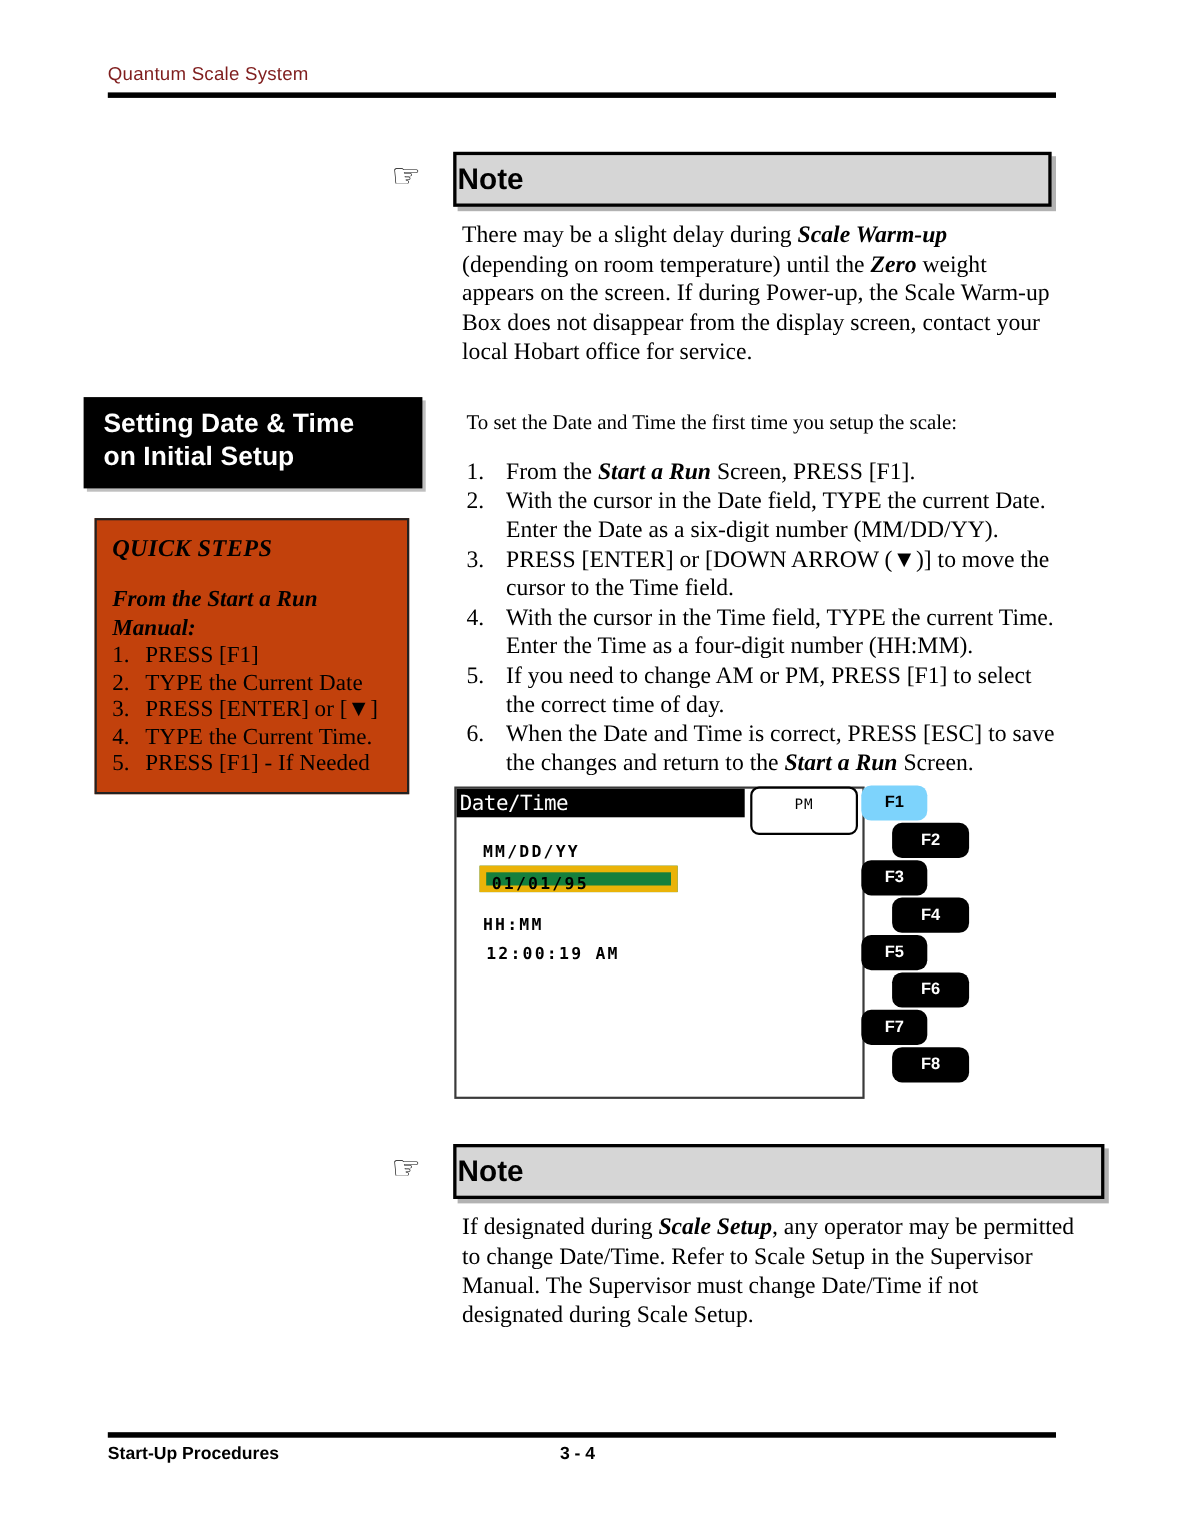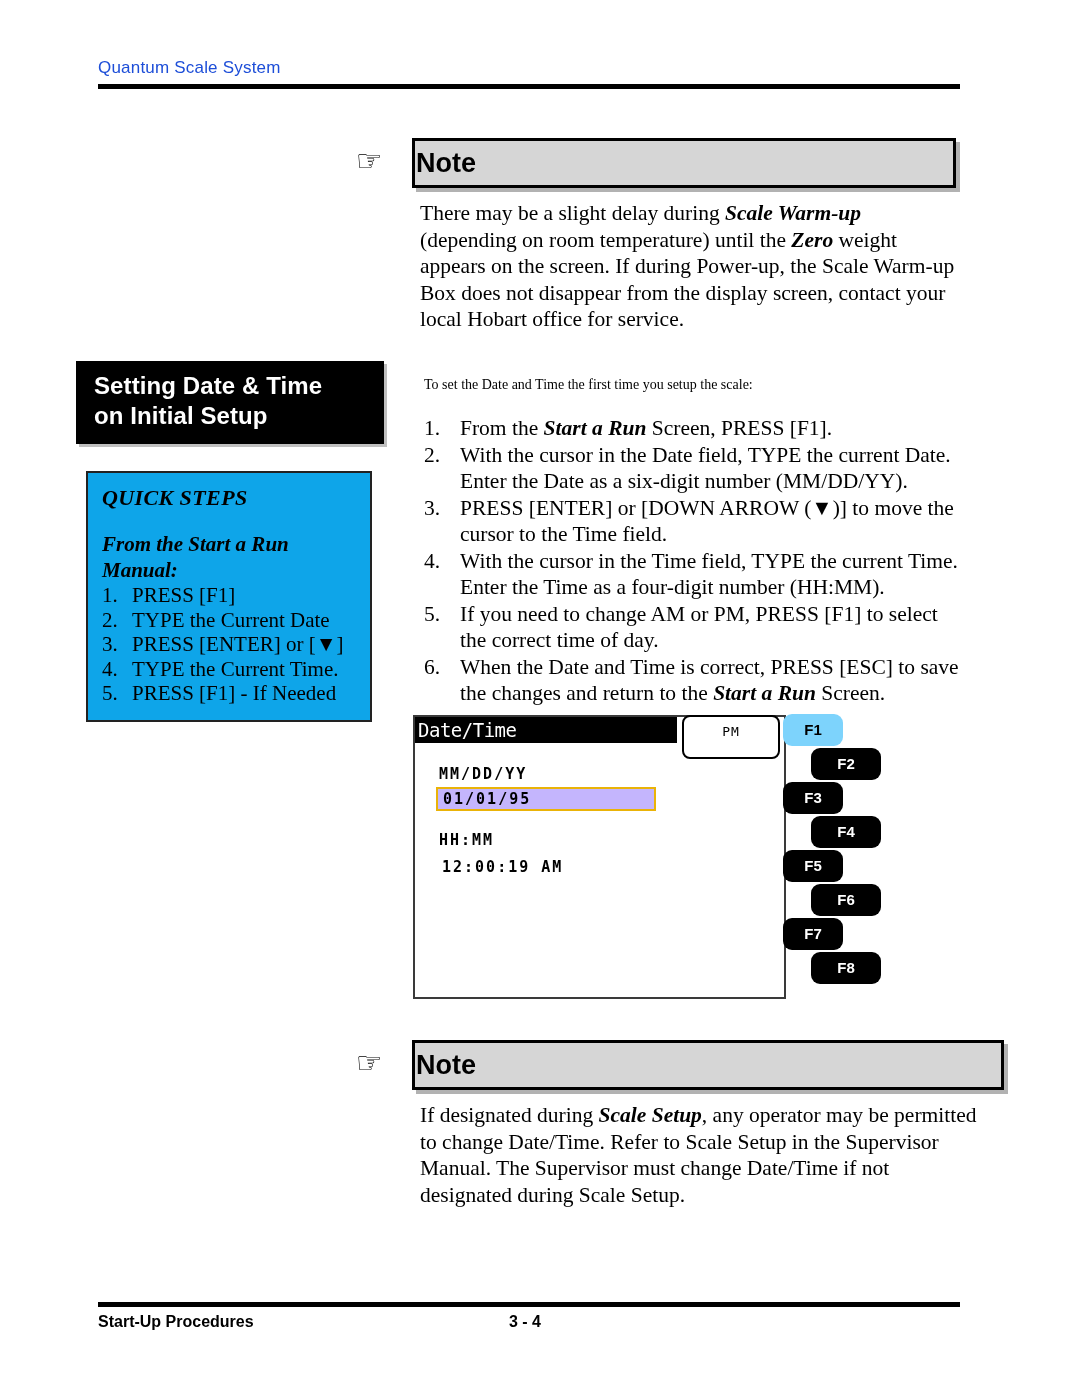--- a/index.html
+++ b/index.html
@@ -20,21 +20,21 @@
   .page-header {
     position: absolute;
     left: 98px;
     top: 58px;
     width: 862px;
   }
   .page-header .hdr-text {
     font-family: "Liberation Sans", sans-serif;
     font-size: 17px;
     letter-spacing: 0.2px;
-    color: #1d4ed8;
+    color: #7f1d1d;
     padding-bottom: 6px;
     display: block;
   }
   .rule-thick {
     display: block;
     height: 5px;
     background: #000000;
     width: 100%;
   }
 
@@ -99,21 +99,21 @@
     padding: 10px 0 0 18px;
     letter-spacing: 0.1px;
   }
 
   
   .quick-steps {
     position: absolute;
     left: 86px;
     top: 471px;
     width: 286px;
-    background: #0ea5e9;
+    background: #c2410c;
     border: 2px solid #222222;
     box-sizing: border-box;
     padding: 10px 12px 14px 14px;
   }
   .qs-title {
     display: block;
     font-weight: bold;
     font-style: italic;
     font-size: 22px;
     line-height: 30px;
@@ -142,21 +142,21 @@
     display: inline-block;
     width: 30px;
   }
 
   
   .lead-text {
     position: absolute;
     left: 424px;
     top: 372px;
     width: 540px;
-    font-size: 14px;
+    font-size: 19px;
     line-height: 26px;
   }
   .steps {
     position: absolute;
     left: 424px;
     top: 415px;
     width: 545px;
     margin: 0;
     padding: 0;
     list-style: none;
@@ -225,25 +225,25 @@
     font-weight: bold;
     font-size: 15px;
     letter-spacing: 2px;
     color: #000000;
   }
   .val-time { left: 27px; top: 141px; }
   .lcd-field {
     position: absolute;
     left: 21px;
     top: 70px;
-    width: 220px;
+    width: 180px;
     height: 24px;
-    border: 2px solid #eab308;
-    box-sizing: border-box;
-    background: #c4b5fd;
+    border: 6px solid #eab308;
+    box-sizing: border-box;
+    background: #15803d;
   }
   .lcd-field .fv {
     font-family: "DejaVu Sans Mono", monospace;
     font-weight: bold;
     font-size: 15px;
     letter-spacing: 2px;
     line-height: 21px;
     padding-left: 5px;
     display: block;
   }

